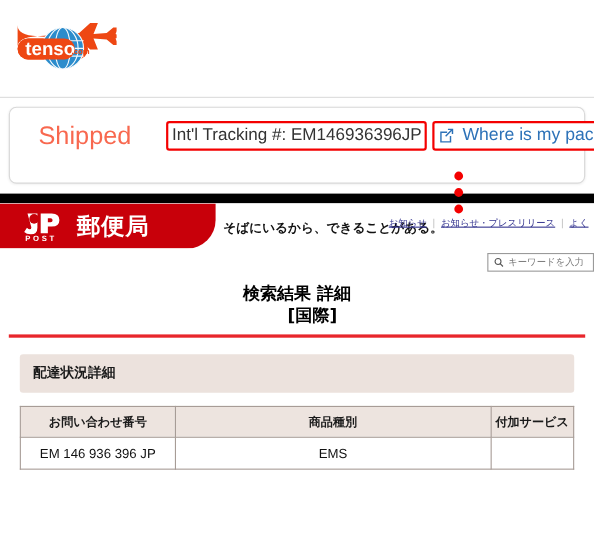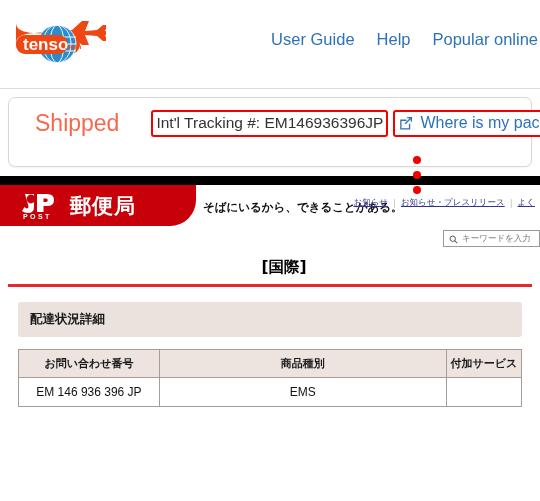--- a/index.html
+++ b/index.html
@@ -348,25 +348,20 @@
         <line x1="24" y1="28" x2="62" y2="28"></line>
         <line x1="24" y1="35" x2="62" y2="35"></line>
       </g>
 
       <rect x="2" y="19" width="52" height="19" rx="9.5" fill="#ee4713"></rect>
       <text x="9" y="34" font-family="Liberation Sans, sans-serif" font-size="17" font-weight="bold" fill="#ffffff">tenso</text>
       <text x="51" y="33" font-family="Liberation Sans, sans-serif" font-size="7" font-weight="bold" fill="#ee4713">.com</text>
     </svg>
   </div>
 
-  <div class="tenso-nav">
-    <a href="#">User Guide</a>
-    <a href="#">Help</a>
-    <a href="#">Popular online</a>
-  </div>
 </div>
 
 <div class="ship-card">
   <div class="ship-row">
     <span class="shipped-label">Shipped</span>
 
     <span class="tracking-box">Int'l Tracking #: EM146936396JP</span>
 
     <span class="where-box">
       <span class="ext-icon">
@@ -421,20 +416,21 @@
         <svg width="9" height="9" viewBox="0 0 12 12">
           <circle cx="5" cy="5" r="3.6" fill="none" stroke="#555" stroke-width="1.3"></circle>
           <line x1="7.6" y1="7.6" x2="11" y2="11" stroke="#555" stroke-width="1.4"></line>
         </svg>
       </span>
       <span class="search-ph">キーワードを入力</span>
     </div>
   </div>
 
   <div class="jp-title-block">
+    <div class="jp-title">検索結果 詳細</div>
     <div class="jp-subtitle">[国際]</div>
   </div>
   <div class="red-rule"></div>
 
 
   <div class="sec-wrap">
     <div class="sec-bar">配達状況詳細</div>
 
     <table class="jp-table">
       <colgroup>

